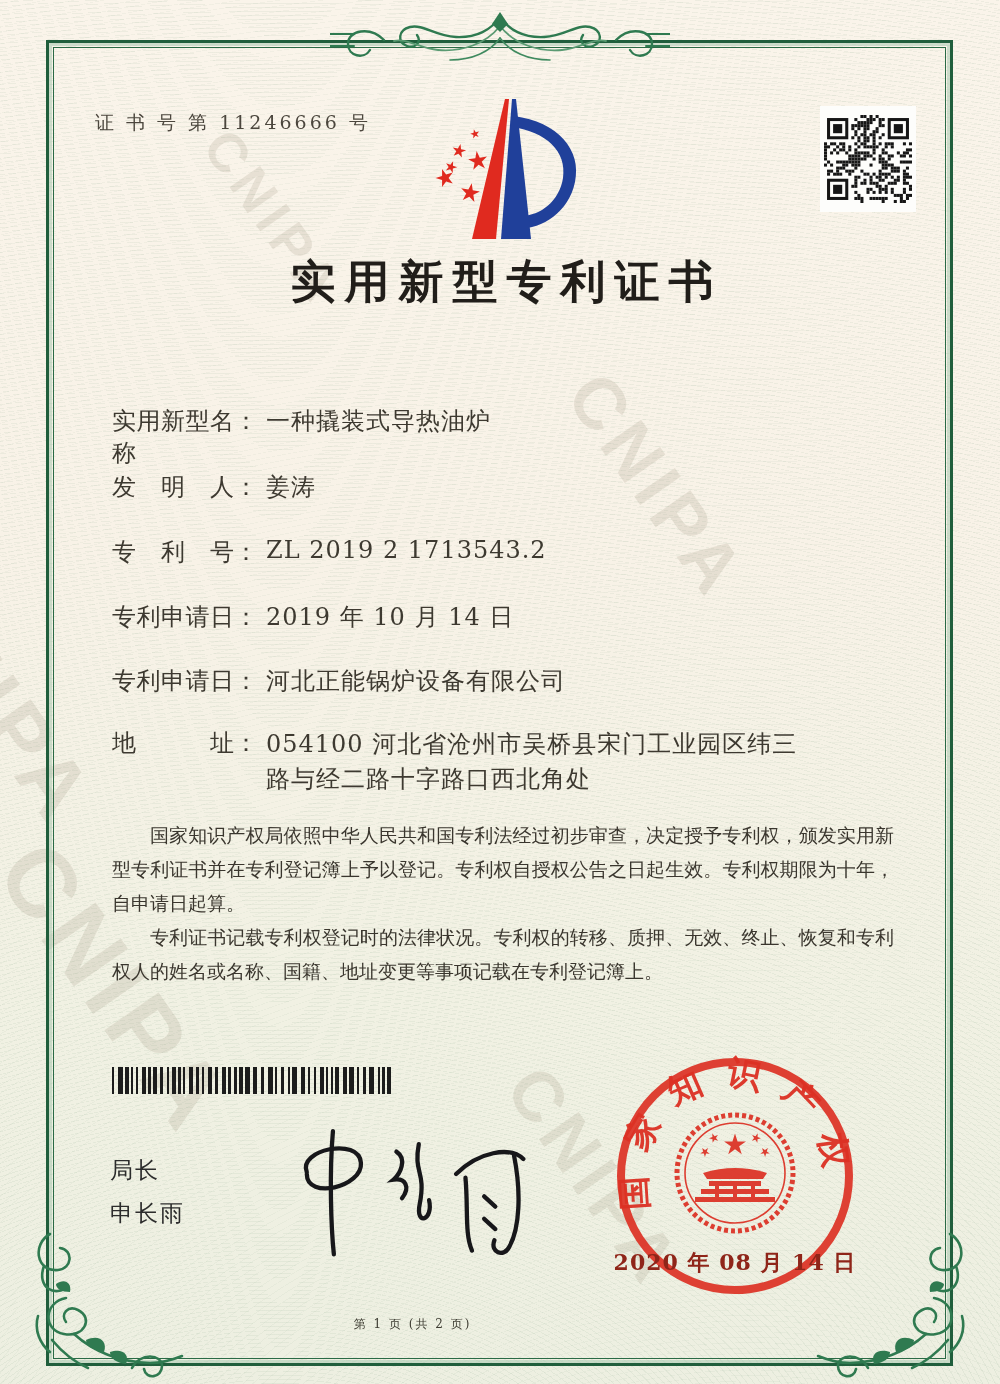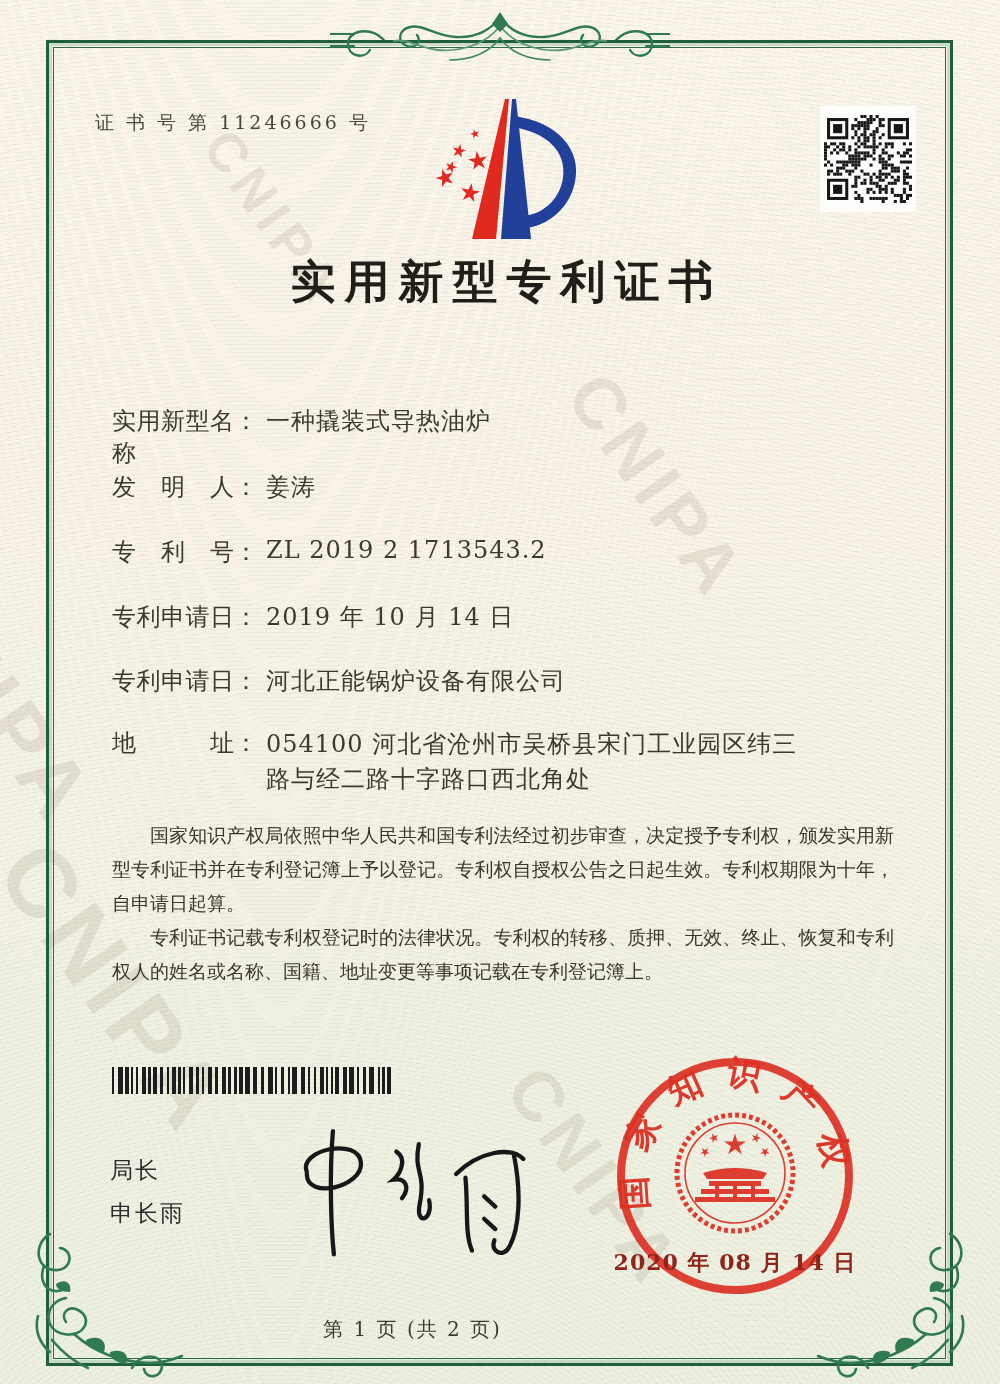--- a/index.html
+++ b/index.html
@@ -50,21 +50,21 @@
   .officer-title{position:absolute;left:110px;top:1155px;font-size:23px;color:#2c2c2c;font-family:"Liberation Sans",sans-serif;letter-spacing:2px;}
   .officer-name{position:absolute;left:110px;top:1198px;font-size:23px;color:#2c2c2c;font-family:"Liberation Sans",sans-serif;letter-spacing:2px;}
   .signature{position:absolute;left:268px;top:1118px;}
   .seal{position:absolute;left:597px;top:1055px;width:276px;height:250px;}
   .seal-date{
     position:absolute;left:597px;top:1248px;width:276px;text-align:center;
     font-size:22px;font-weight:700;color:#8f2519;letter-spacing:1px;
   }
   .footer{
     position:absolute;left:46px;top:1316px;width:733px;text-align:center;
-    font-size:20px;color:#3c3b31;letter-spacing:2px;
+    font-size:12px;color:#3c3b31;letter-spacing:2px;
   }
   .qr{position:absolute;left:820px;top:106px;width:96px;height:106px;background:#fdfdfb;
       display:flex;align-items:center;justify-content:center;}
   .logo{position:absolute;left:418px;top:92px;}
   .orn{position:absolute;pointer-events:none;}
   .orn-top{left:330px;top:8px;}
   .orn-bl{left:16px;top:1232px;}
   .orn-br{left:812px;top:1232px;transform:scaleX(-1);}
 </style>
 </head>

